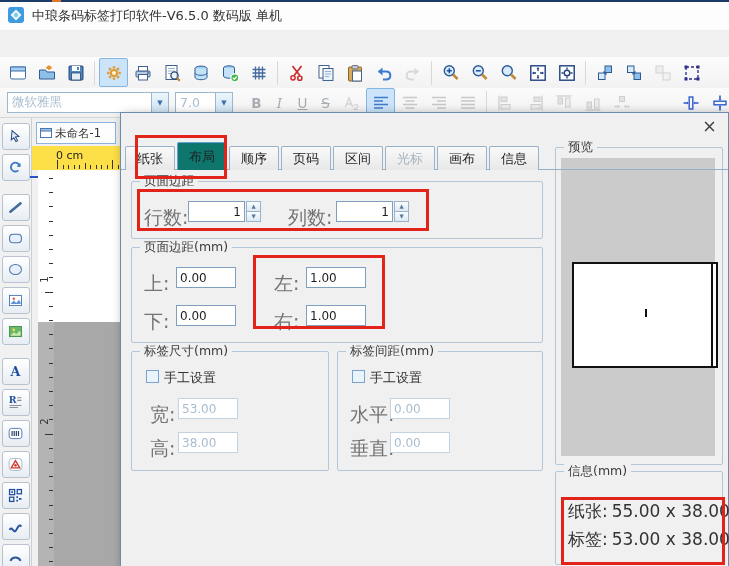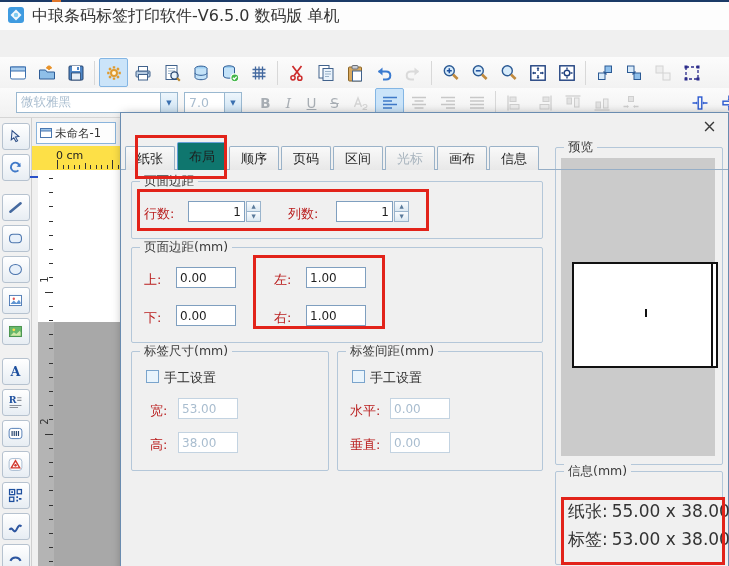--- a/index.html
+++ b/index.html
@@ -4,31 +4,31 @@
 <style>
   html,body{margin:0;padding:0}
   #app{position:relative;width:729px;height:566px;overflow:hidden;background:#f0f0f0;
        font-family:"DejaVu Sans",sans-serif;font-size:12px;color:#222;cursor:default}
   
   #topstrip{position:absolute;left:0;top:0;width:729px;height:2px;background:#1b3a67}
   #topstrip .orange{position:absolute;left:52px;top:0;width:9px;height:2px;background:#e0762a}
   
   #titlebar{position:absolute;left:0;top:2px;width:729px;height:28px;background:#fdfdfd;
             display:flex;align-items:center;padding-left:8px;box-sizing:border-box}
-  #titlebar .ttl{margin-left:8px;font-size:16px;color:#333}
+  #titlebar .ttl{margin-left:8px;font-size:13px;color:#333}
   
   #menubar{position:absolute;left:0;top:30px;width:729px;height:27px;background:#f7f7f7;
            border-bottom:1px solid #e2e2e2;box-sizing:border-box;display:flex;align-items:center;padding-left:2px}
   .mitem{padding:0 10px;font-size:13px;color:#1e1e1e;line-height:26px}
   .mitem u{text-decoration:underline}
   
   #toolbar1{position:absolute;left:0;top:57px;width:729px;height:31px;background:linear-gradient(#fcfcfc,#f2f2f2);
             display:flex;align-items:center;padding-left:3px;box-sizing:border-box}
   #toolbar2{position:absolute;left:0;top:88px;width:729px;height:30px;background:linear-gradient(#fbfbfb,#f1f1f1);
-            border-bottom:1px solid #d5d5d5;display:flex;align-items:center;padding-left:16px;box-sizing:border-box;white-space:nowrap;overflow:hidden}
+            border-bottom:1px solid #d5d5d5;display:flex;align-items:center;padding-left:7px;box-sizing:border-box;white-space:nowrap;overflow:hidden}
   .tbtn{width:27px;height:27px;display:flex;align-items:center;justify-content:center;border:1px solid transparent;
         border-radius:2px;flex:0 0 auto}
   .tbtn.active{background:var(--selbg);border-color:var(--selbd)}
   .tbtn.disabled{opacity:.45;filter:grayscale(1)}
   .tsep{width:1px;height:24px;background:#d8d8d8;margin:0 4px;flex:0 0 auto}
   .ic{width:20px;height:20px;display:block}
   
   .combo{height:21px;border:1px solid #9ab8d0;background:#fff;display:flex;align-items:center;box-sizing:border-box;flex:0 0 auto}
   .combo .cval{flex:1;padding:0 4px;font-size:12.5px;color:var(--distext);overflow:hidden}
   .combo .dd{width:16px;height:100%;background:linear-gradient(#eef6fc,#cfe4f4);border-left:1px solid #9ab8d0;
@@ -69,21 +69,21 @@
   #dtitle .dttl{margin-left:7px;font-size:12.5px;color:#1e1e1e}
   #dclose{position:absolute;right:8px;top:5px;width:22px;height:17px;display:flex;align-items:center;justify-content:center}
   #tabbar{position:absolute;left:4px;top:30px;height:27px;display:flex;align-items:flex-end;z-index:2}
   .tab{height:23px;line-height:23px;padding:0 11px;font-size:13px;color:#1e1e1e;background:linear-gradient(#f9f9f9,#e8e8e8);
        border:1px solid #9ab2c8;border-bottom:none;border-radius:2px 2px 0 0;margin-right:2px}
   .tab.sel{height:27px;line-height:27px;background:#0f766e;border-color:#66a0d8}
   .tab.dis{color:#a8b4be}
   #tabline{position:absolute;left:0;top:56px;width:100%;height:1px;background:#96aec6;z-index:1}
   .group{position:absolute;border:1px solid #b4c7d9;border-radius:2px}
   .gtitle{position:absolute;top:-9px;left:8px;background:#f0f0f0;padding:0 4px;font-size:12.5px;color:#3a3a3a;white-space:nowrap}
-  .flabel{position:absolute;font-size:13px;color:#b91c1c;white-space:nowrap}
+  .flabel{position:absolute;font-size:19px;color:#737373;white-space:nowrap}
   .tin{position:absolute;height:21px;width:60px;box-sizing:border-box;border:1px solid #7f9fbf;background:#fff;
        font-family:"DejaVu Sans",sans-serif;font-size:12px;color:#1e1e1e;padding:0 3px}
   .tin.dis{color:var(--distext);border-color:#c3d3e1}
   .spin{position:absolute;display:flex;height:21px}
   .spin .tin{position:static;width:57px;text-align:right}
   .sbtns{display:flex;flex-direction:column;width:15px;margin-left:1px;height:21px}
   .sb{flex:1;border:1px solid #9ab4cc;background:linear-gradient(#fafcfe,#dde9f2);font-size:5.5px;line-height:9px;
       text-align:center;color:#5a7a9a;box-sizing:border-box}
   .sb.up{border-bottom:none}
   .cb{position:absolute;width:13px;height:13px;box-sizing:border-box;border:1px solid #7aa4cc;background:#e9f4fc}

